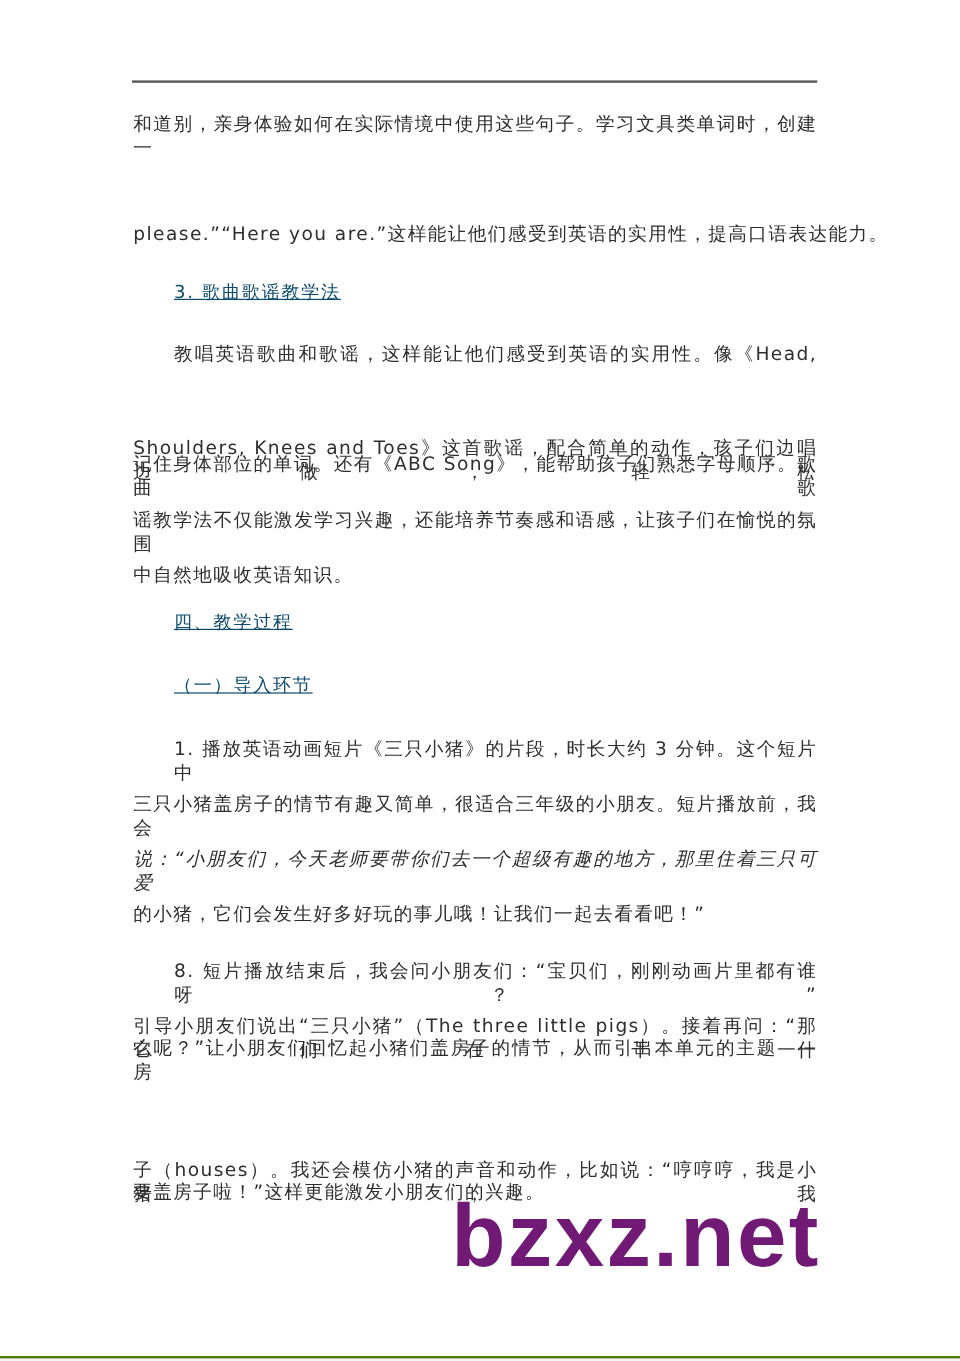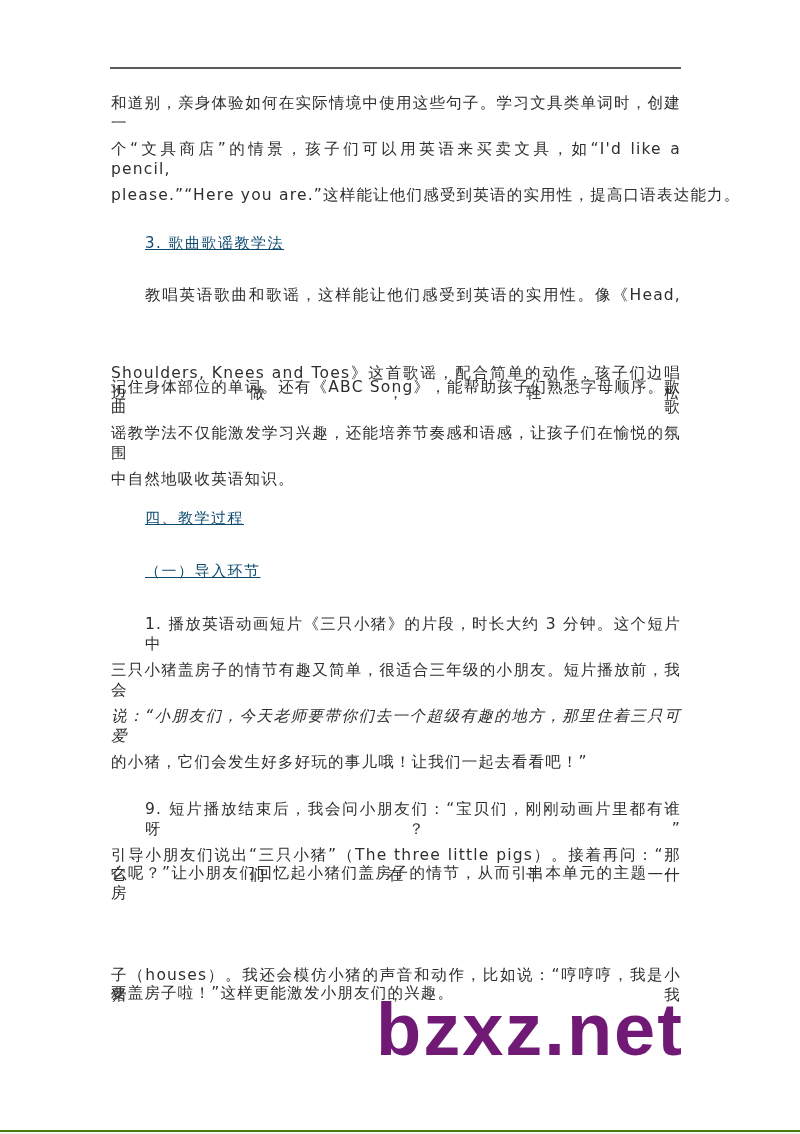--- a/index.html
+++ b/index.html
@@ -75,38 +75,37 @@
     }
   </style>
 </head>
 <body>
 
 <div class="page">
 
   <div class="header-rule"></div>
 
   <div class="line justify" style="top:93px;">和道别，亲身体验如何在实际情境中使用这些句子。学习文具类单词时，创建一</div>
-  <div class="line justify" style="top:139px;">个“文具商店”的情景，孩子们可以用英语来买卖文具，如“I'd like a pencil,</div>
   <div class="line" style="top:185px;">please.”“Here you are.”这样能让他们感受到英语的实用性，提高口语表达能力。</div>
 
   <div class="heading" style="left:145px; top:233px;">3. 歌曲歌谣教学法</div>
   <div class="line justify indent" style="top:285px;">教唱英语歌曲和歌谣，这样能让他们感受到英语的实用性。像《Head,</div>
   <div class="line justify" style="top:331px;margin-top:32px;">Shoulders, Knees and Toes》这首歌谣，配合简单的动作，孩子们边唱边做，轻松</div>
   <div class="line justify" style="top:377px;">记住身体部位的单词。还有《ABC Song》，能帮助孩子们熟悉字母顺序。歌曲歌</div>
   <div class="line justify" style="top:423px;">谣教学法不仅能激发学习兴趣，还能培养节奏感和语感，让孩子们在愉悦的氛围</div>
   <div class="line" style="top:469px;">中自然地吸收英语知识。</div>
 
   <div class="heading" style="left:145px; top:508px;">四、教学过程</div>
   <div class="heading" style="left:145px; top:561px;">（一）导入环节</div>
 
   <div class="line justify indent" style="top:614px;">1. 播放英语动画短片《三只小猪》的片段，时长大约 3 分钟。这个短片中</div>
   <div class="line justify" style="top:660px;">三只小猪盖房子的情节有趣又简单，很适合三年级的小朋友。短片播放前，我会</div>
   <div class="line justify" style="top:706px;font-style:italic;">说：“小朋友们，今天老师要带你们去一个超级有趣的地方，那里住着三只可爱</div>
   <div class="line" style="top:752px;">的小猪，它们会发生好多好玩的事儿哦！让我们一起去看看吧！”</div>
 
-  <div class="line justify indent" style="top:799px;">9. 短片播放结束后，我会问小朋友们：“宝贝们，刚刚动画片里都有谁呀？”</div>
+  <div class="line justify indent" style="top:799px;">8. 短片播放结束后，我会问小朋友们：“宝贝们，刚刚动画片里都有谁呀？”</div>
   <div class="line justify" style="top:845px;">引导小朋友们说出“三只小猪”（The three little pigs）。接着再问：“那它们在干什</div>
   <div class="line justify" style="top:863px;">么呢？”让小朋友们回忆起小猪们盖房子的情节，从而引出本单元的主题——房</div>
   <div class="line justify" style="top:965px;">子（houses）。我还会模仿小猪的声音和动作，比如说：“哼哼哼，我是小猪，我</div>
   <div class="line" style="top:983px;">要盖房子啦！”这样更能激发小朋友们的兴趣。</div>
 
   <div class="watermark">bzxz.net</div>
 </div>
 
 </body></html>

